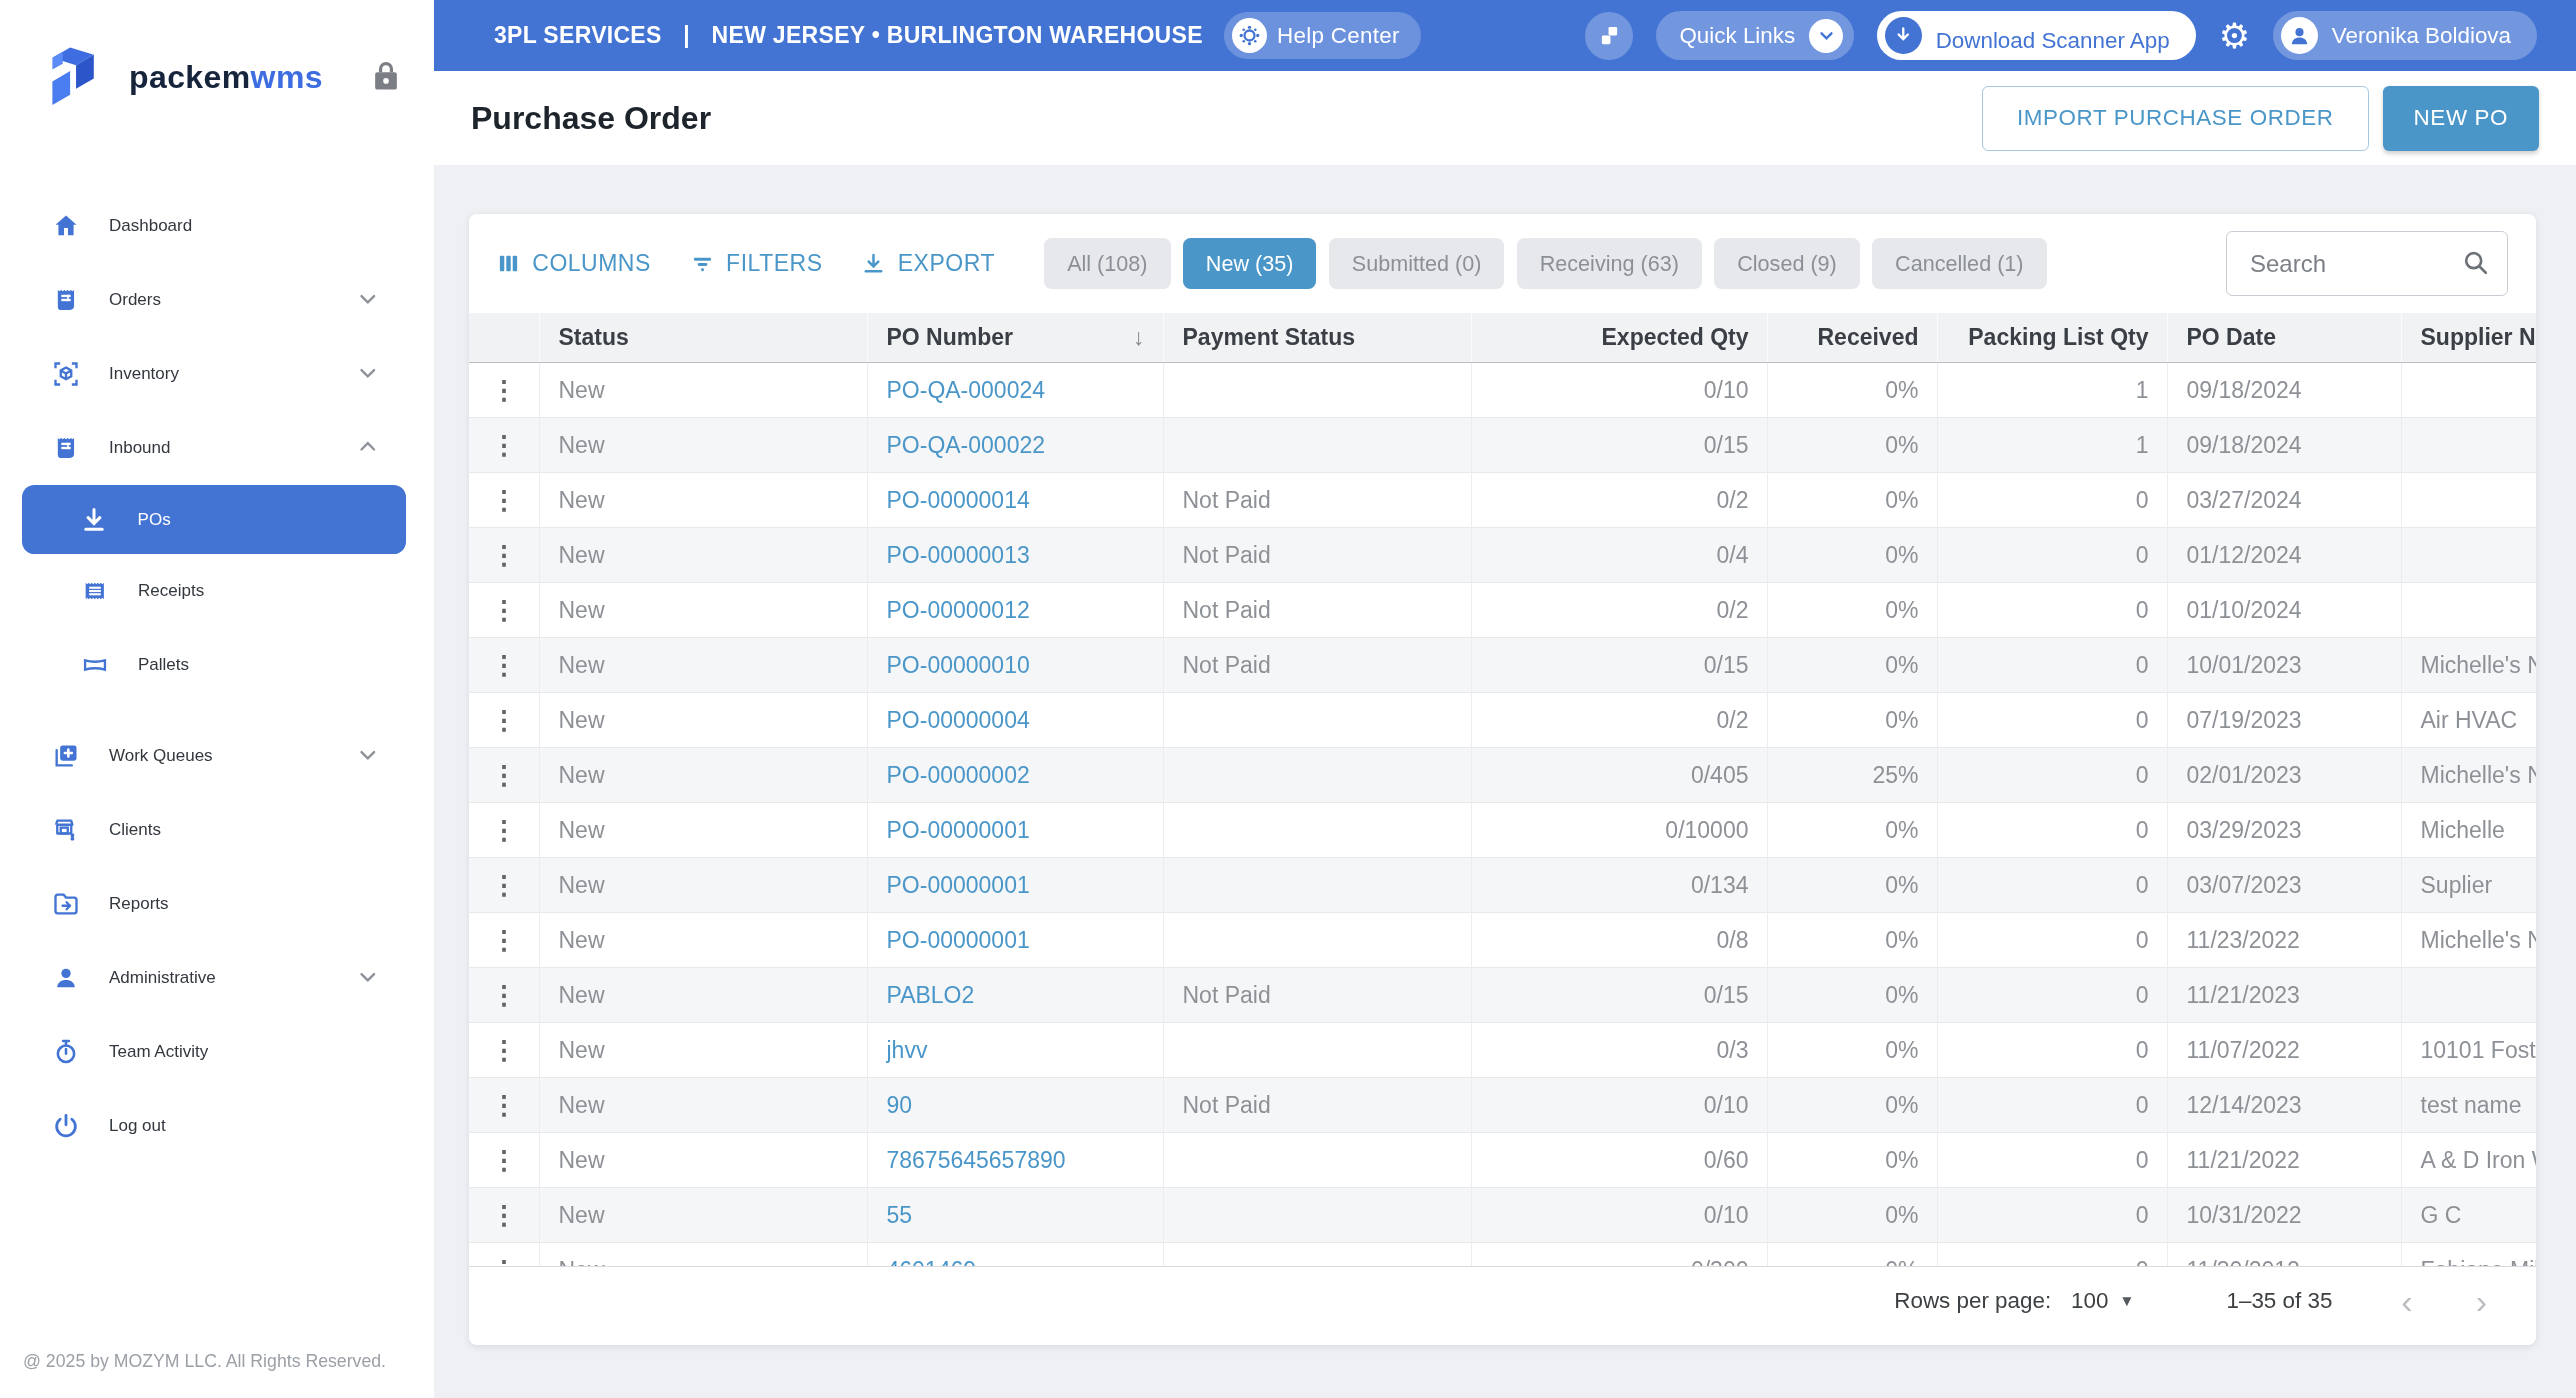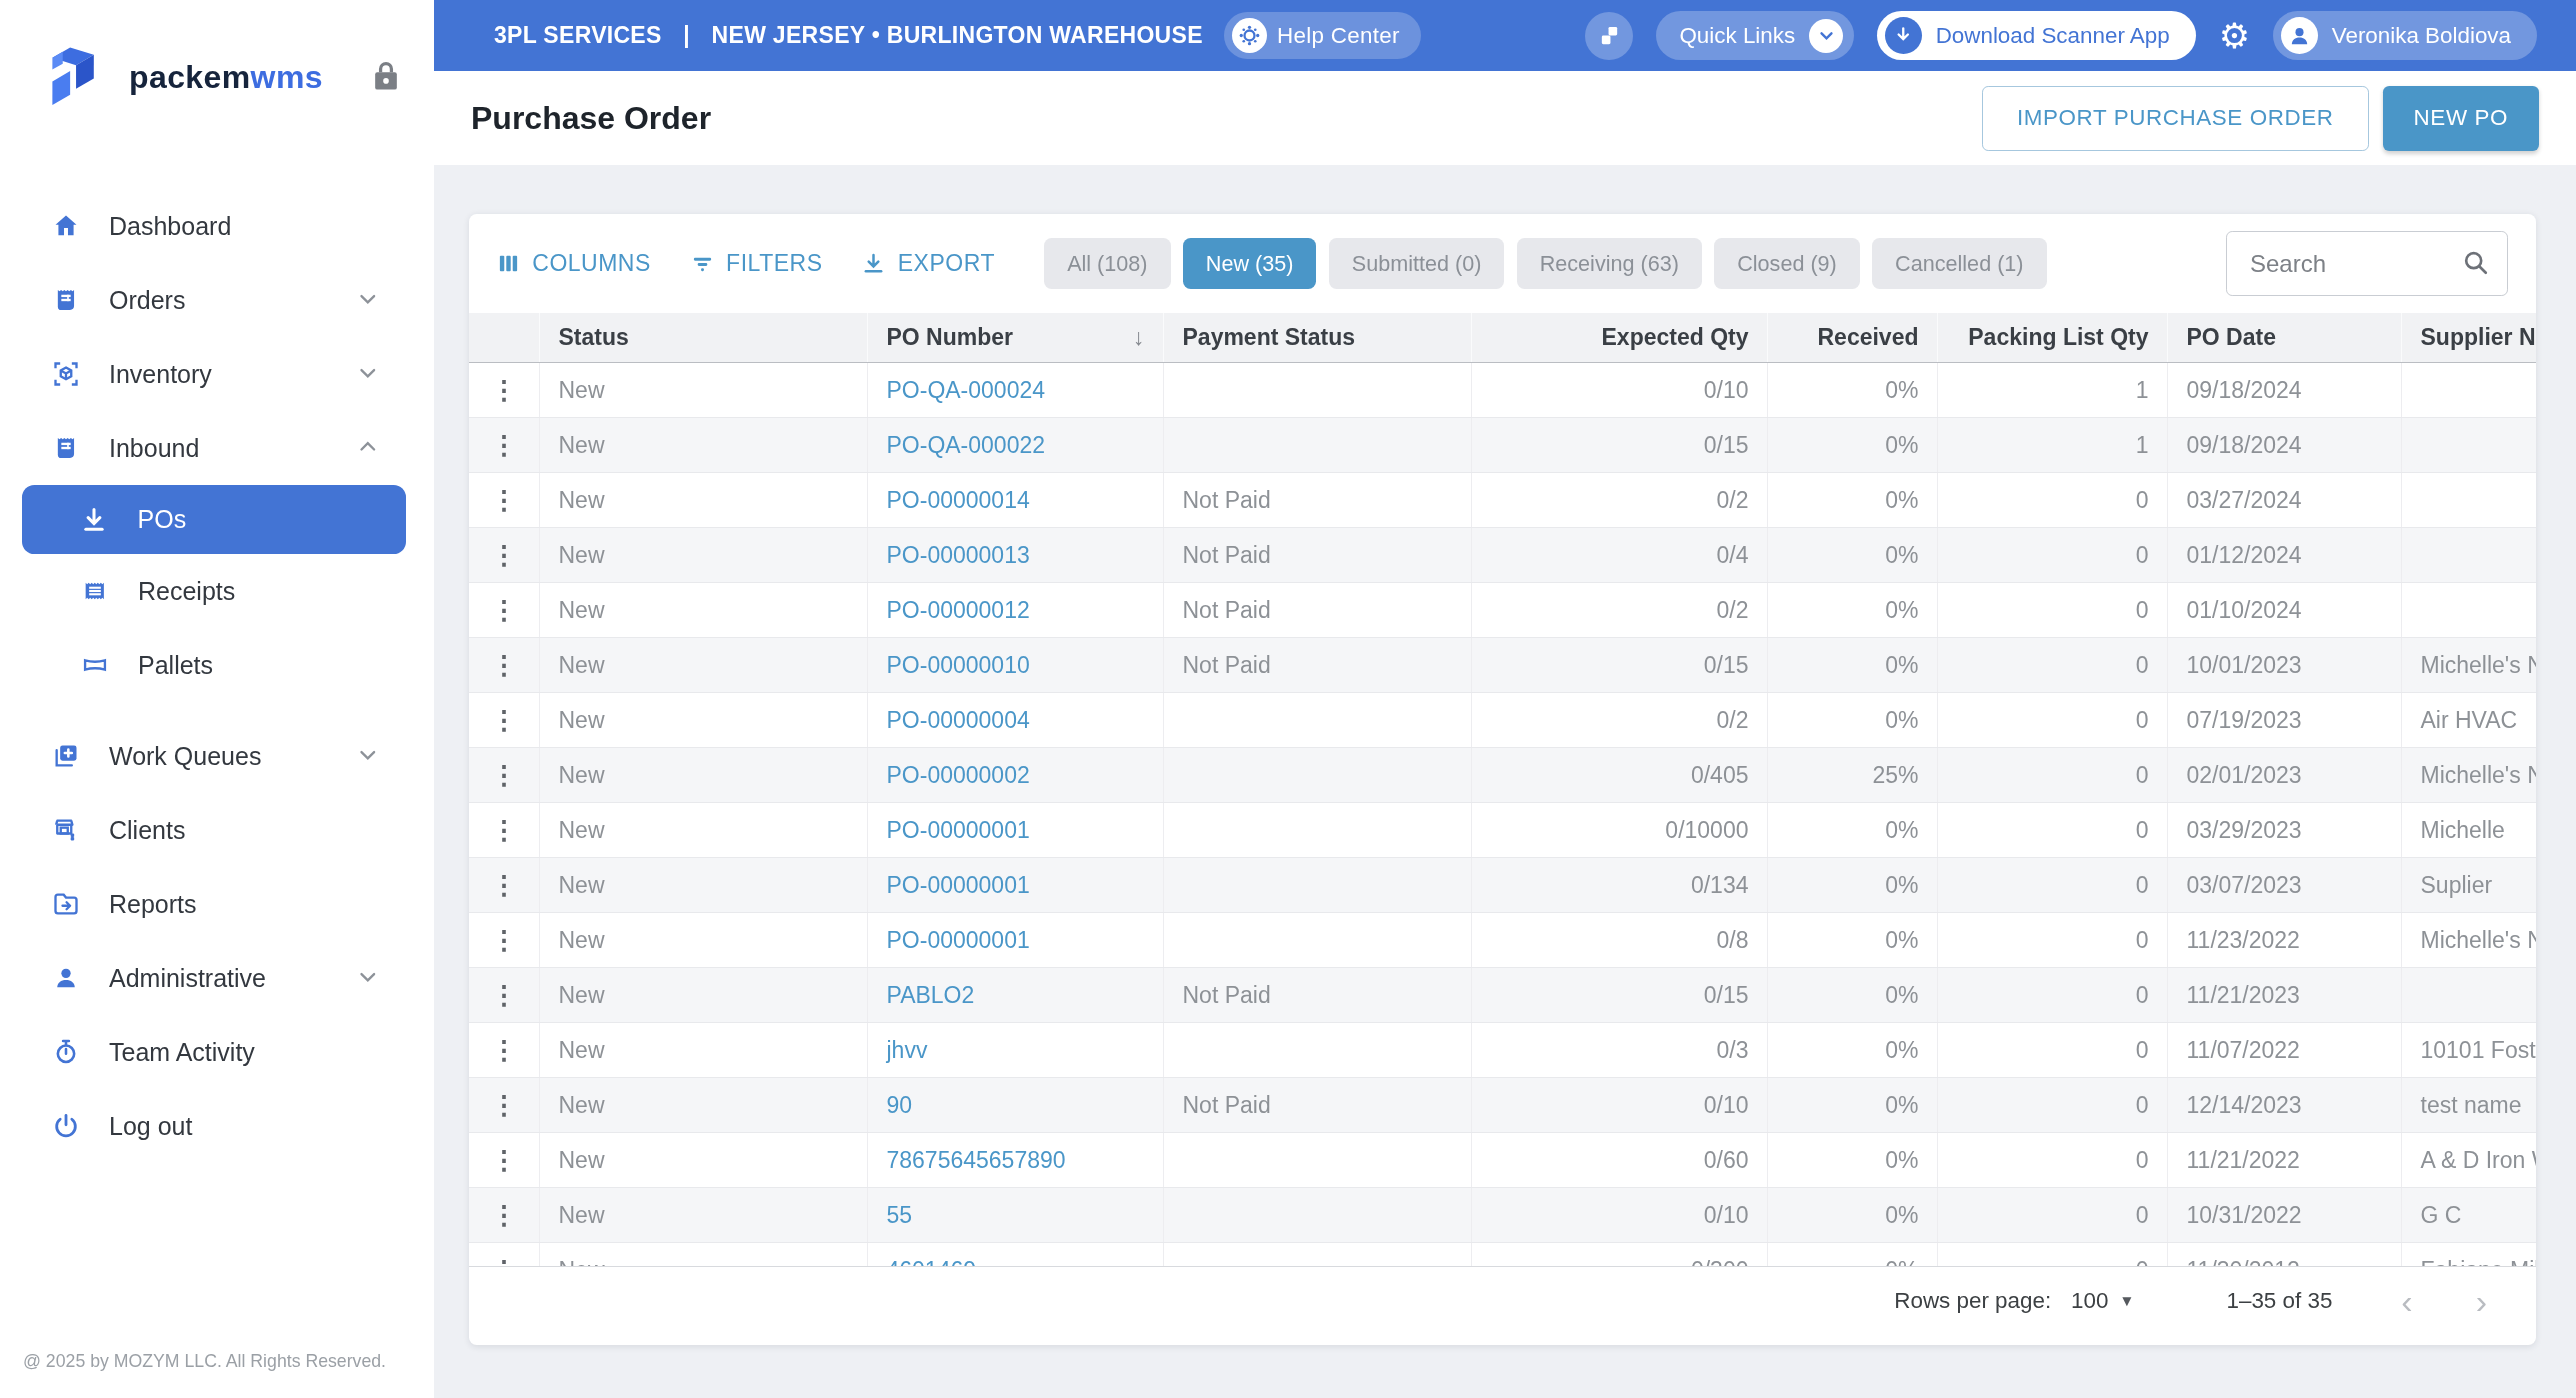--- a/index.html
+++ b/index.html
@@ -11,21 +11,21 @@
     background:#ffffff; z-index:5; }
   .logo-row { display:flex; align-items:center; height:154px; padding:0 35px 0 49px; }
   .logo-mark { width:60px; height:68px; flex:0 0 auto; }
   .wordmark { font-size:32px; font-weight:700; color:#16243c; margin-left:20px; letter-spacing:0.4px; }
   .wordmark .wms { color:#3d6de0; font-weight:800; }
   .lock { margin-left:auto; color:#7b7f85; }
   nav { margin-top:35px; }
   .nav-item { position:relative; display:flex; align-items:center; height:74px;
     padding-left:48px; cursor:pointer; color:#2c3137; }
   .nav-item .ico { width:35px; display:flex; justify-content:center; color:#4374d4; flex:0 0 auto; }
-  .nav-item .lbl { margin-left:26px; font-size:25px; color:#33383f; }
+  .nav-item .lbl { margin-left:26px; font-size:17px; color:#33383f; }
   .nav-item .chev { position:absolute; right:55px; color:#8d9299; }
   .nav-item.child { padding-left:77px; }
   .nav-item.gap { margin-top:17px; }
   .nav-item.selected { background:#4374d4; border-radius:12.3px; margin:0 28px 0 21.6px;
     height:69px; padding-left:55px; }
   .nav-item.selected .ico, .nav-item.selected .lbl { color:#ffffff; }
   .copyright { position:absolute; left:23px; bottom:26px; font-size:17.7px; color:#9ba0a6; }
 
   
   .topbar { position:absolute; left:434px; right:0; top:0; height:71px; background:#4374d4;
@@ -35,21 +35,21 @@
     border-radius:31px; padding:6.2px 21.6px 6.2px 7.7px; font-size:22.4px; font-weight:400; cursor:pointer; }
   .help-ico { width:35px; height:35px; background:#fff; border-radius:50%;
     display:flex; align-items:center; justify-content:center; }
   .tb-right { margin-left:auto; display:flex; align-items:center; gap:23px; }
   .round-btn { width:48px; height:48px; border-radius:50%; background:rgba(255,255,255,0.25);
     display:flex; align-items:center; justify-content:center; cursor:pointer; }
   .ql-pill { display:flex; align-items:center; gap:14px; background:rgba(255,255,255,0.25);
     border-radius:26px; padding:7.7px 10.8px 7.7px 23px; font-size:22.4px; cursor:pointer; }
   .ql-circle { width:34px; height:34px; border-radius:50%; background:#fff; display:flex;
     align-items:center; justify-content:center; color:#4374d4; }
-  .dl-pill { display:flex; align-items:center; gap:14px; background:#ffffff; color:#4374d4;
+  .dl-pill { display:flex; align-items:flex-end; gap:14px; background:#ffffff; color:#4374d4;
     border-radius:31px; padding:6.2px 26px 6.2px 7.7px; font-size:22.4px; font-weight:500; cursor:pointer; }
   .dl-circle { width:37px; height:37px; border-radius:50%; background:#4374d4; color:#fff;
     display:flex; align-items:center; justify-content:center; }
   .gear { font-size:35px; color:#fff; cursor:pointer; line-height:1; }
   .user-pill { display:flex; align-items:center; gap:14px; background:rgba(255,255,255,0.25);
     border-radius:26px; padding:6.2px 26px 6.2px 7.7px; font-size:22.4px; cursor:pointer; }
   .avatar { width:37px; height:37px; border-radius:50%; background:#fff; display:flex;
     align-items:center; justify-content:center; }
 
   

